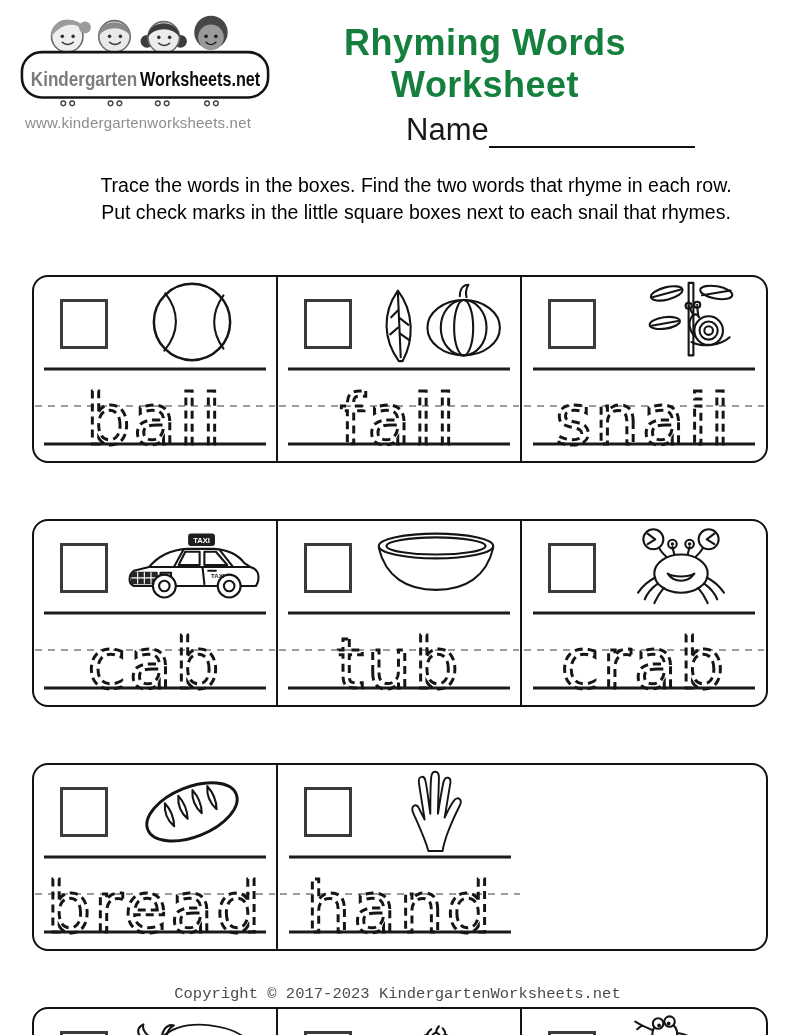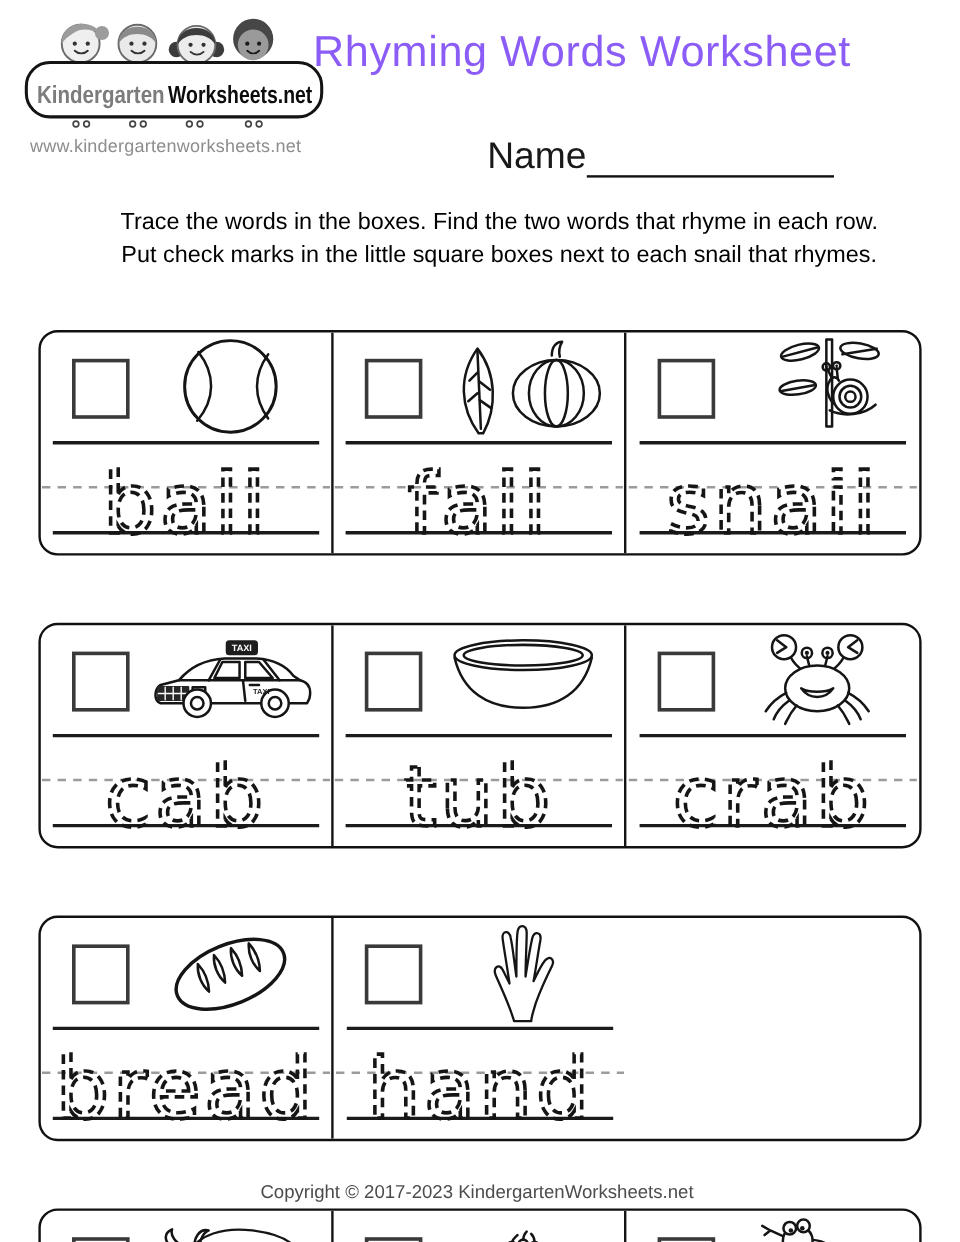--- a/index.html
+++ b/index.html
@@ -4,21 +4,21 @@
 <style>
   html,body{margin:0;padding:0;background:#fff;}
   .page{position:relative;width:800px;height:1035px;background:#fff;overflow:hidden;
         font-family:"Liberation Sans",sans-serif;color:#111;}
 
   
   .logo-svg{position:absolute;left:18px;top:6px;width:256px;height:108px;}
   .logo-url{position:absolute;left:2px;top:114px;width:272px;text-align:center;
             font-size:15px;color:#8d8d8d;letter-spacing:.2px;}
   .title{position:absolute;left:250px;top:22px;width:470px;text-align:center;
-         font-size:36px;font-weight:400;color:#8b5cf6;letter-spacing:.5px;}
+         font-size:36px;font-weight:700;color:#15803d;letter-spacing:.5px;}
   .name-row{position:absolute;left:406px;top:112px;display:flex;align-items:flex-end;}
   .name-label{font-size:31px;color:#191919;}
   .name-blank{display:inline-block;width:206px;height:34px;border-bottom:2.4px solid #111;}
 
   
   .instructions{position:absolute;left:0;right:0;top:172px;text-align:center;
                 font-size:19.5px;line-height:27px;color:#000;padding-left:32px;}
 
   
   .grid{position:absolute;left:32px;top:228px;width:736px;display:flex;flex-direction:column;gap:9px;}
@@ -33,21 +33,21 @@
   .pic path,.pic circle,.pic ellipse,.pic line,.pic rect,.pic polyline,.pic polygon{
       fill:none;stroke:#151515;stroke-width:2.2;stroke-linecap:round;stroke-linejoin:round;}
   .trace{display:block;width:100%;height:92px;overflow:visible;margin-top:0;}
   .gl-top,.gl-bot{stroke:#1b1b1b;stroke-width:2.8;}
   .gl-mid{stroke:#9b9b9b;stroke-width:2;stroke-dasharray:7 6;}
   .traceword{font-family:"DejaVu Sans",sans-serif;font-size:70px;letter-spacing:3px;
              text-anchor:middle;fill:none;stroke:#151515;stroke-width:3;stroke-dasharray:8 5;}
 
   
   .footer{position:absolute;left:0;right:5px;top:984px;text-align:center;
-          font-size:15.5px;line-height:20px;color:#4c4c4c;}
+          font-size:15.5px;line-height:20px;color:#4c4c4c;font-family:Liberation Mono, monospace;}
 </style>
 </head>
 <body>
 
 <div class="page">
 
   <svg class="logo-svg" viewBox="0 0 260 108">
     <g>
 
       <circle cx="50" cy="30" r="16" style="fill:#efefef;stroke:#6a6a6a;stroke-width:1.6"></circle>

